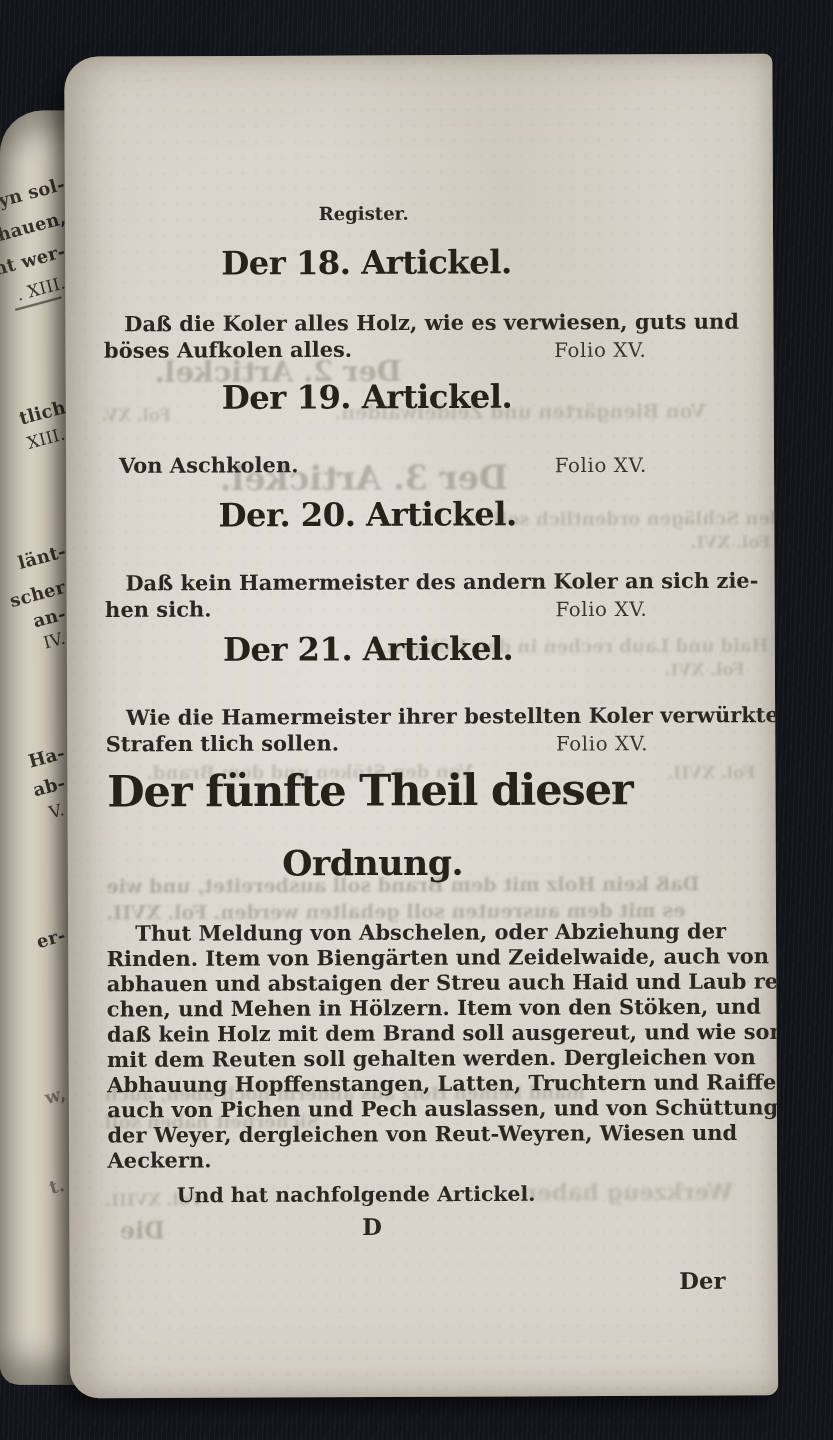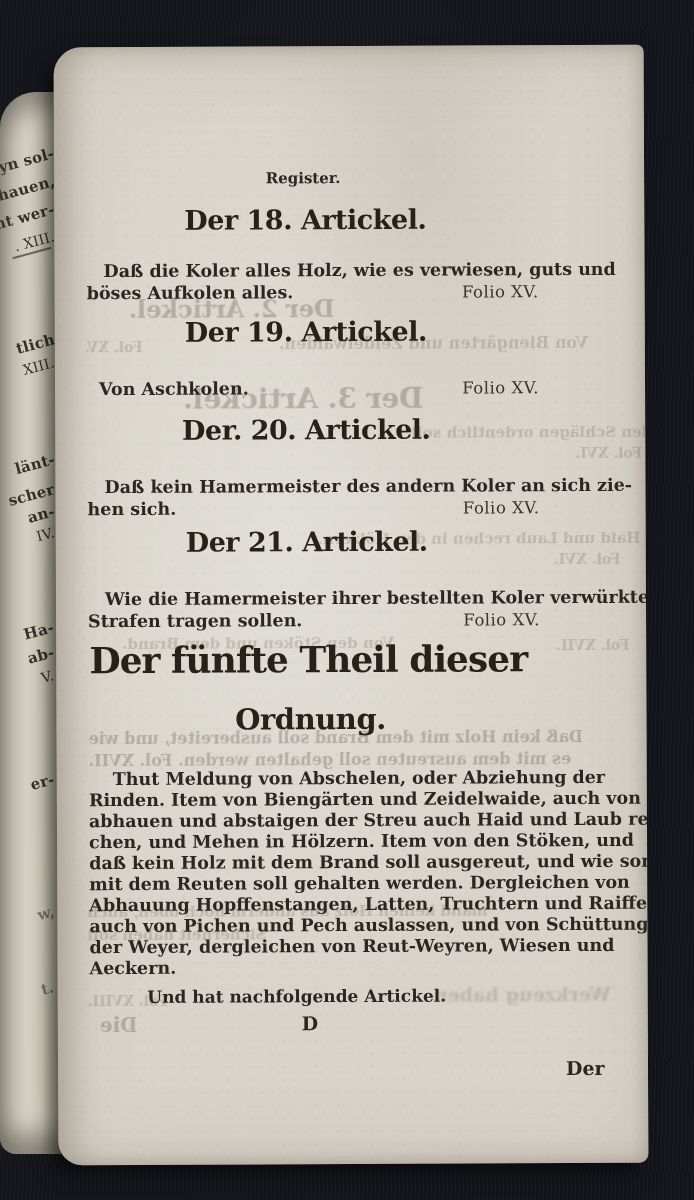--- a/index.html
+++ b/index.html
@@ -125,21 +125,21 @@
       <div class="art-h" style="top:368px">Der. 20. Artickel.</div>
       <div class="cline" style="top:430px;padding-left:17px">Daß kein Hamermeister des andern Koler an sich zie-</div>
       <div class="folio-row" style="top:452px">
         <span>hen sich.</span>
         <span class="folio">Folio XV.</span>
       </div>
 
       <div class="art-h" style="top:480px">Der 21. Artickel.</div>
       <div class="cline" style="top:542px;padding-left:17px">Wie die Hamermeister ihrer bestellten Koler verwürkte</div>
       <div class="folio-row" style="top:564px">
-        <span>Strafen tragen sollen.</span>
+        <span>Strafen tlich sollen.</span>
         <span class="folio">Folio XV.</span>
       </div>
 
       <div class="art-h" style="top:592px;font-size:36px;letter-spacing:-1px;transform:translateX(-21px)">Der fünfte Theil dieser</div>
       <div class="art-h" style="top:656px;font-size:29px;transform:translateX(-19px)">Ordnung.</div>
 
       <div>
         <div class="cline" style="top:722px;padding-left:24px;font-size:17.5px">Thut Meldung von Abschelen, oder Abziehung der</div>
         <div class="cline" style="top:743px">Rinden. Item von Biengärten und Zeidelwaide, auch von</div>
         <div class="cline" style="top:764px">abhauen und abstaigen der Streu auch Haid und Laub re-</div>

